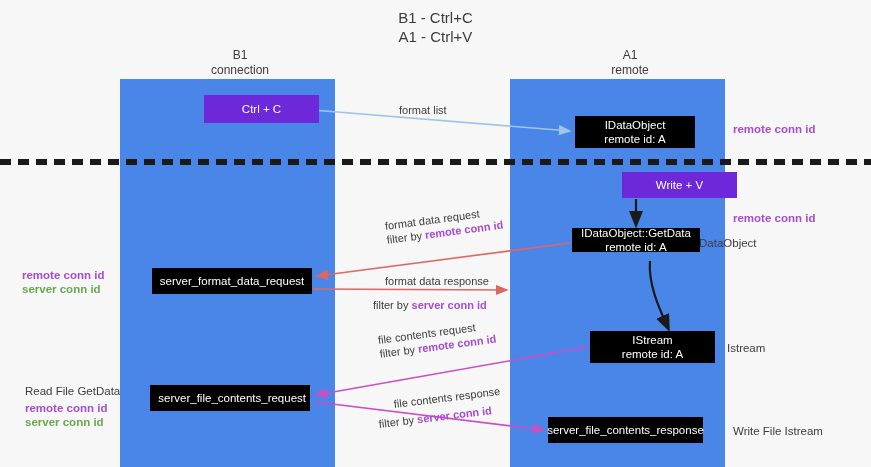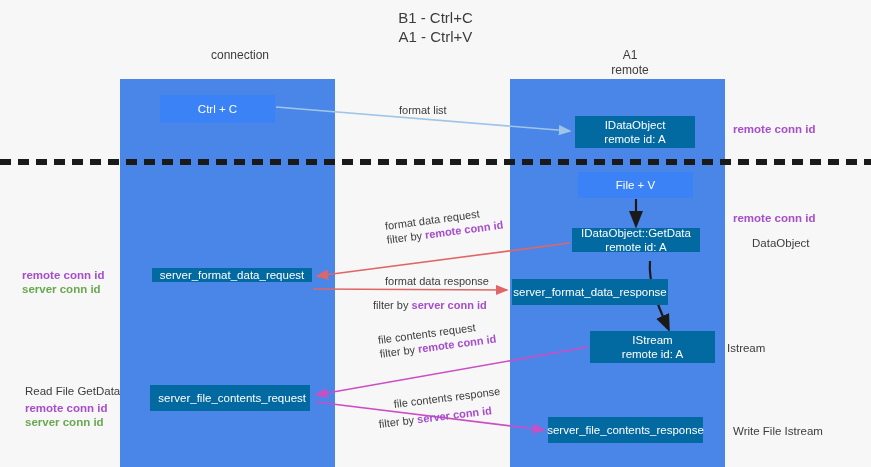--- a/index.html
+++ b/index.html
@@ -50,45 +50,45 @@
     color: #ffffff;
     font-size: 11.5px;
     line-height: 14px;
     display: flex;
     flex-direction: column;
     align-items: center;
     justify-content: center;
     text-align: center;
     padding: 2px 4px;
   }
-  .node-green { background: #3b82f6; }
-  .node-orange { background: #0369a1; }
+  .node-green { background: #6d28d9; margin-left: 44px; }
+  .node-orange { background: #000000; }
 
   #node-ctrlc  { left: 160px; top: 95px;  width: 115px; height: 28px; }
   #node-idataobject { left: 575px; top: 116px; width: 120px; height: 32px; }
   #node-ctrlv  { left: 578px; top: 172px; width: 115px; height: 26px; }
   #node-getdata { left: 572px; top: 228px; width: 128px; height: 24px; }
-  #node-sfdreq { left: 152px; top: 268px; width: 160px; height: 14px; }
+  #node-sfdreq { left: 152px; top: 268px; width: 160px; height: 26px; }
   #node-sfdresp { left: 512px; top: 279px; width: 156px; height: 26px; }
   #node-istream { left: 590px; top: 331px; width: 125px; height: 32px; }
   #node-sfcreq { left: 150px; top: 385px; width: 160px; height: 26px; align-items: flex-end; }
   #node-sfcresp { left: 548px; top: 417px; width: 155px; height: 26px; }
 
   
   .side-label {
     font-size: 11.5px;
     line-height: 14px;
   }
   .purple { color: #a64dcd; font-weight: bold; }
   .green  { color: #6aa84f; font-weight: bold; }
   .plain  { color: #3c3c3c; }
 
   #ann-remote-top { left: 733px; top: 122px; }
   #ann-remote-mid { left: 733px; top: 211px; }
-  #ann-dataobject { left: 752px; top: 236px; text-align: right; }
+  #ann-dataobject { left: 699px; top: 236px; text-align: right; }
   #ann-istream    { left: 727px; top: 341px; }
   #ann-write      { left: 733px; top: 424px; }
 
   #ann-left-mid   { left: 22px; top: 268px; }
   #ann-read       { left: 25px; top: 384px; }
   #ann-left-low   { left: 25px; top: 401px; }
 
   
   .edge-label {
     font-size: 11px;
@@ -164,52 +164,50 @@
 
     <line x1="316" y1="402" x2="544" y2="430" stroke="#cc4ec4" stroke-width="1.6" marker-end="url(#arrow-magenta)"></line>
   </svg>
 
   <div class="abs" id="title-block">
     <div>B1 - Ctrl+C</div>
     <div>A1 - Ctrl+V</div>
   </div>
 
   <div class="abs col-header" id="hdr-b1">
+    <div>B1</div>
     <div>connection</div>
   </div>
   <div class="abs col-header" id="hdr-a1">
     <div>A1</div>
     <div>remote</div>
   </div>
 
   <div class="abs node node-green" id="node-ctrlc">
     <span>Ctrl + C</span>
   </div>
 
   <div class="abs node node-orange" id="node-idataobject">
     <span>IDataObject</span>
     <span>remote id: A</span>
   </div>
 
   <div class="abs node node-green" id="node-ctrlv">
-    <span>File + V</span>
+    <span>Write + V</span>
   </div>
 
   <div class="abs node node-orange" id="node-getdata">
     <span>IDataObject::GetData</span>
     <span>remote id: A</span>
   </div>
 
   <div class="abs node node-orange" id="node-sfdreq">
     <span>server_format_data_request</span>
   </div>
 
-  <div class="abs node node-orange" id="node-sfdresp">
-    <span>server_format_data_response</span>
-  </div>
 
   <div class="abs node node-orange" id="node-istream">
     <span>IStream</span>
     <span>remote id: A</span>
   </div>
 
   <div class="abs node node-orange" id="node-sfcreq">
     <span>server_file_contents_request</span>
   </div>
 

